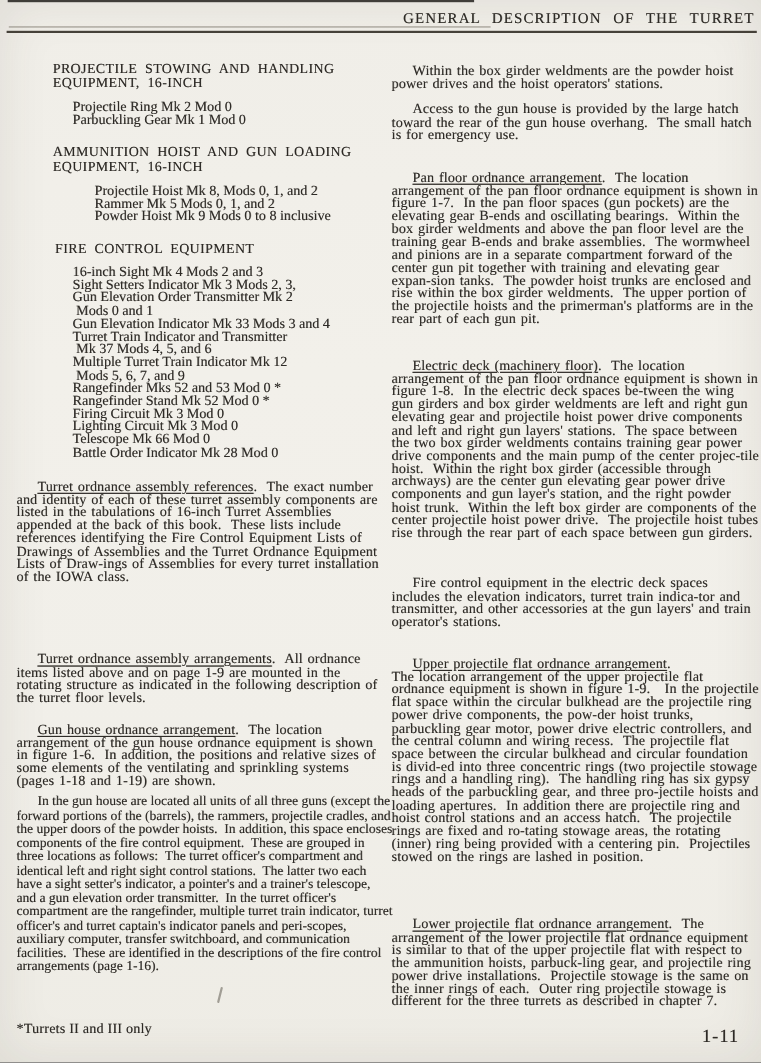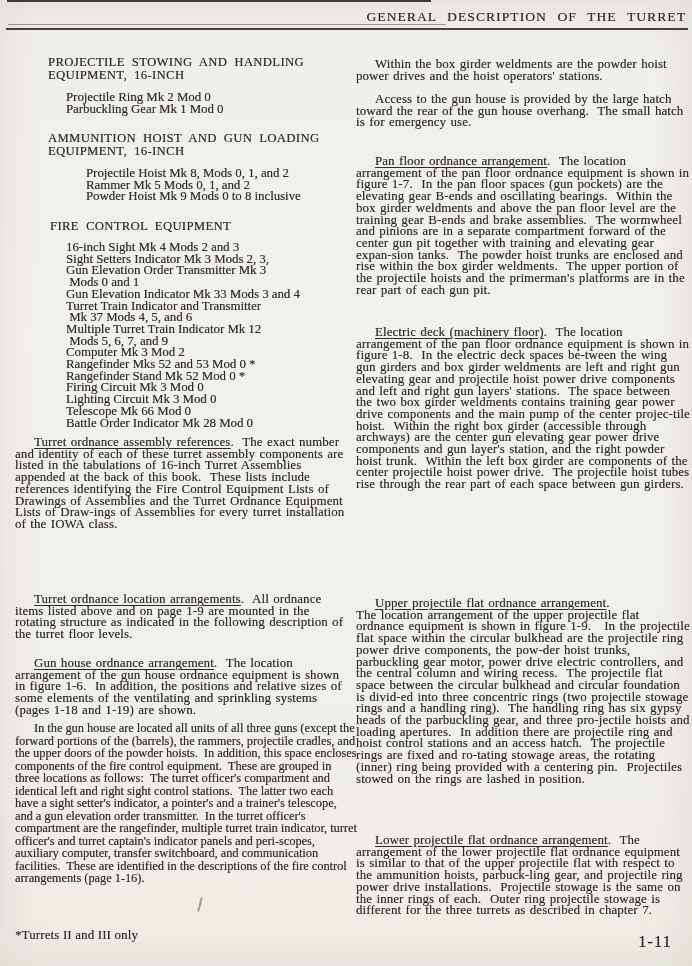--- a/index.html
+++ b/index.html
@@ -63,42 +63,41 @@
   <div class="eq-line">Projectile Hoist Mk 8, Mods 0, 1, and 2</div>
       <div class="eq-line">Rammer Mk 5 Mods 0, 1, and 2</div>
       <div class="eq-line">Powder Hoist Mk 9 Mods 0 to 8 inclusive</div>
     </div>
 
   <div class="abs caps-heading" style="left:50px;top:220px;width:280px;">FIRE CONTROL EQUIPMENT</div>
   <div class="abs eq-list" style="left:66px;top:242px;width:286px;">
 
   <div class="eq-line">16-inch Sight Mk 4 Mods 2 and 3</div>
       <div class="eq-line">Sight Setters Indicator Mk 3 Mods 2, 3,</div>
-      <div class="eq-line">Gun Elevation Order Transmitter Mk 3</div>
+      <div class="eq-line">Gun Elevation Order Transmitter Mk 2</div>
       <div class="eq-line"> Mods 0 and 1</div>
       <div class="eq-line">Gun Elevation Indicator Mk 33 Mods 3 and 4</div>
       <div class="eq-line">Turret Train Indicator and Transmitter</div>
       <div class="eq-line"> Mk 37 Mods 4, 5, and 6</div>
       <div class="eq-line">Multiple Turret Train Indicator Mk 12</div>
       <div class="eq-line"> Mods 5, 6, 7, and 9</div>
-      <div class="eq-line">Computer Mk 3 Mod 2</div>
       <div class="eq-line">Rangefinder Mks 52 and 53 Mod 0 *</div>
       <div class="eq-line">Rangefinder Stand Mk 52 Mod 0 *</div>
       <div class="eq-line">Firing Circuit Mk 3 Mod 0</div>
       <div class="eq-line">Lighting Circuit Mk 3 Mod 0</div>
       <div class="eq-line">Telescope Mk 66 Mod 0</div>
       <div class="eq-line">Battle Order Indicator Mk 28 Mod 0</div>
     </div>
 
   <p class="abs para" style="left:15px;top:437px;width:338px;">
     <span class="lead">Turret ordnance assembly references</span><span class="ptext">.  The exact number and identity of each of these turret assembly components are listed in the tabulations of 16-inch Turret Assemblies appended at the back of this book.  These lists include references identifying the Fire Control Equipment Lists of Drawings of Assemblies and the Turret Ordnance Equipment Lists of Draw-ings of Assemblies for every turret installation of the IOWA class.</span>
   </p>
 
   <p class="abs para" style="left:15px;top:594px;width:338px;">
-    <span class="lead">Turret ordnance location arrangements</span><span class="ptext">.  All ordnance items listed above and on page 1-9 are mounted in the rotating structure as indicated in the following description of the turret floor levels.</span>
+    <span class="lead">Turret ordnance assembly arrangements</span><span class="ptext">.  All ordnance items listed above and on page 1-9 are mounted in the rotating structure as indicated in the following description of the turret floor levels.</span>
   </p>
 
   <p class="abs para" style="left:15px;top:658px;width:338px;">
     <span class="lead">Gun house ordnance arrangement</span><span class="ptext">.  The location arrangement of the gun house ordnance equipment is shown in figure 1-6.  In addition, the positions and relative sizes of some elements of the ventilating and sprinkling systems (pages 1-18 and 1-19) are shown.</span>
   </p>
 
   <p class="abs para dense" style="left:15px;top:722px;width:342px;">
     <span class="ptext">In the gun house are located all units of all three guns (except the forward portions of the (barrels), the rammers, projectile cradles, and the upper doors of the powder hoists.  In addition, this space encloses components of the fire control equipment.  These are grouped in three locations as follows:  The turret officer's compartment and identical left and right sight control stations.  The latter two each have a sight setter's indicator, a pointer's and a trainer's telescope, and a gun elevation order transmitter.  In the turret officer's compartment are the rangefinder, multiple turret train indicator, turret officer's and turret captain's indicator panels and peri-scopes, auxiliary computer, transfer switchboard, and communication facilities.  These are identified in the descriptions of the fire control arrangements (page 1-16).</span>
   </p>
 
@@ -113,20 +112,23 @@
   </p>
 
   <p class="abs para" style="left:356px;top:156px;width:334px;">
     <span class="lead">Pan floor ordnance arrangement</span><span class="ptext">.  The location arrangement of the pan floor ordnance equipment is shown in figure 1-7.  In the pan floor spaces (gun pockets) are the elevating gear B-ends and oscillating bearings.  Within the box girder weldments and above the pan floor level are the training gear B-ends and brake assemblies.  The wormwheel and pinions are in a separate compartment forward of the center gun pit together with training and elevating gear expan-sion tanks.  The powder hoist trunks are enclosed and rise within the box girder weldments.  The upper portion of the projectile hoists and the primerman's platforms are in the rear part of each gun pit.</span>
   </p>
 
   <p class="abs para" style="left:356px;top:327px;width:334px;">
     <span class="lead">Electric deck (machinery floor)</span><span class="ptext">.  The location arrangement of the pan floor ordnance equipment is shown in figure 1-8.  In the electric deck spaces be-tween the wing gun girders and box girder weldments are left and right gun elevating gear and projectile hoist power drive components and left and right gun layers' stations.  The space between the two box girder weldments contains training gear power drive components and the main pump of the center projec-tile hoist.  Within the right box girder (accessible through archways) are the center gun elevating gear power drive components and gun layer's station, and the right powder hoist trunk.  Within the left box girder are components of the center projectile hoist power drive.  The projectile hoist tubes rise through the rear part of each space between gun girders.</span>
   </p>
 
+  <p class="abs para" style="left:356px;top:525px;width:334px;">
+    <span class="ptext">Fire control equipment in the electric deck spaces includes the elevation indicators, turret train indica-tor and transmitter, and other accessories at the gun layers' and train operator's stations.</span>
+  </p>
 
   <p class="abs para" style="left:356px;top:598px;width:334px;">
     <span class="lead">Upper projectile flat ordnance arrangement</span><span class="ptext">.
 The location arrangement of the upper projectile flat ordnance equipment is shown in figure 1-9.   In the projectile flat space within the circular bulkhead are the projectile ring power drive components, the pow-der hoist trunks, parbuckling gear motor, power drive electric controllers, and the central column and wiring recess.  The projectile flat space between the circular bulkhead and circular foundation is divid-ed into three concentric rings (two projectile stowage rings and a handling ring).  The handling ring has six gypsy heads of the parbuckling gear, and three pro-jectile hoists and loading apertures.  In addition there are projectile ring and hoist control stations and an access hatch.  The projectile rings are fixed and ro-tating stowage areas, the rotating (inner) ring being provided with a centering pin.  Projectiles stowed on the rings are lashed in position.</span>
   </p>
 
   <p class="abs para" style="left:356px;top:835px;width:334px;">
     <span class="lead">Lower projectile flat ordnance arrangement</span><span class="ptext">.  The arrangement of the lower projectile flat ordnance equipment is similar to that of the upper projectile flat with respect to the ammunition hoists, parbuck-ling gear, and projectile ring power drive installations.  Projectile stowage is the same on the inner rings of each.  Outer ring projectile stowage is different for the three turrets as described in chapter 7.</span>
   </p>
 

